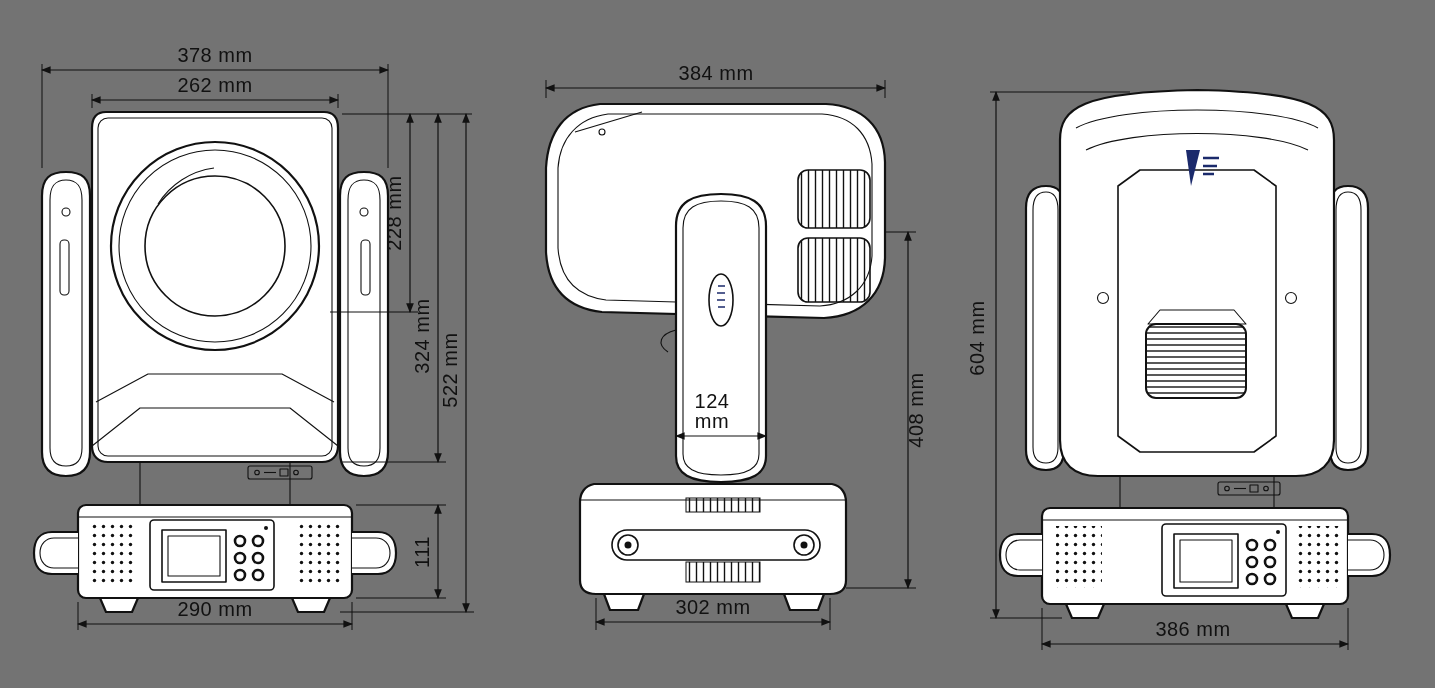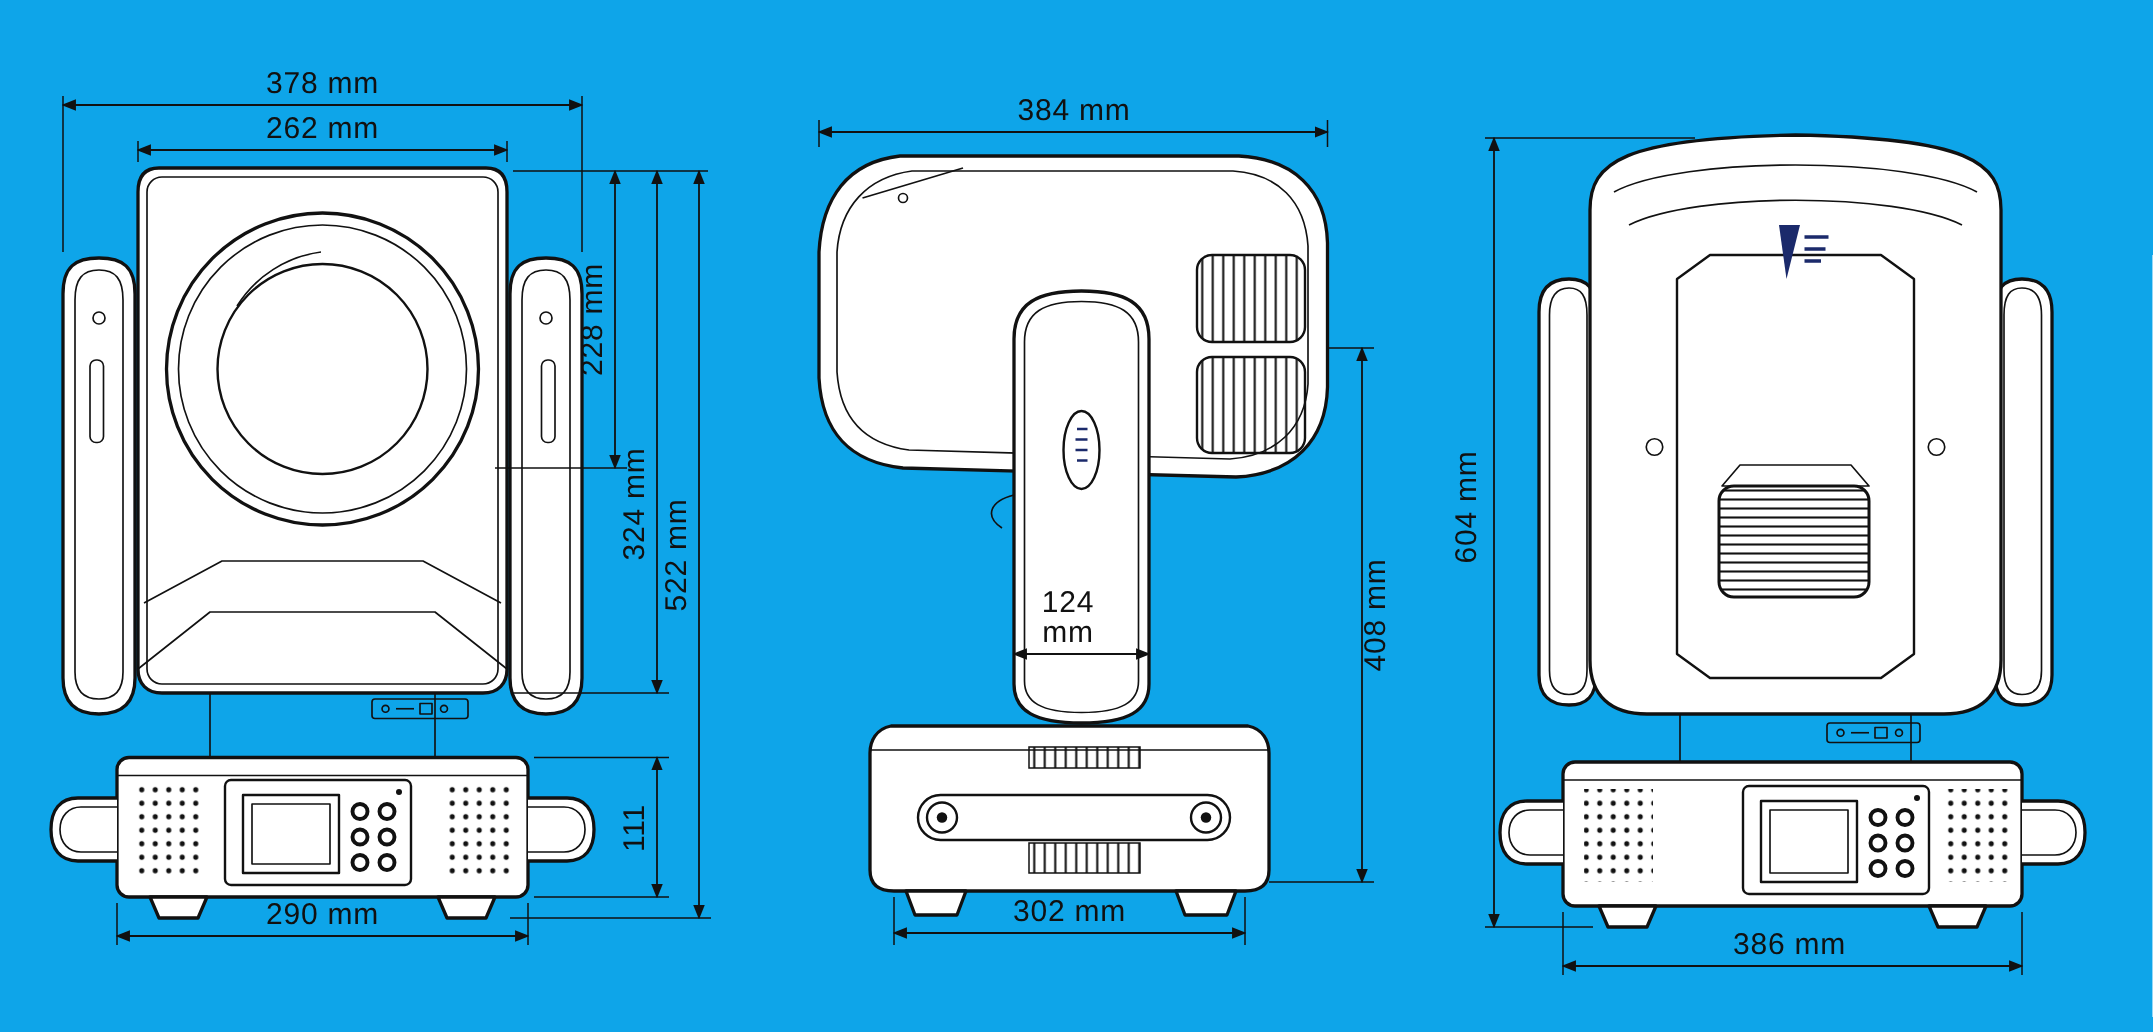--- a/index.html
+++ b/index.html
@@ -1,16 +1,16 @@
 <!DOCTYPE html>
 <html><head>
 <meta charset="utf-8">
 <style>
   html,body { margin:0; padding:0; background:#ffffff; }
-  .canvas { position:relative; width:1435px; height:688px; background:#0ea5e9; overflow:hidden;
+  .canvas { position:relative; width:1435px; height:688px; background:#737373; overflow:hidden;
             font-family:"Liberation Sans", sans-serif; }
   svg { display:block; }
   .outline { fill:#ffffff; stroke:#111111; stroke-width:2.2; stroke-linejoin:round; }
   .thick   { fill:none; stroke:#111111; stroke-width:2.2; stroke-linejoin:round; }
   .med     { fill:none; stroke:#111111; stroke-width:1.6; stroke-linejoin:round; }
   .thin    { fill:none; stroke:#111111; stroke-width:1.1; stroke-linejoin:round; }
   .dimline { stroke:#111111; stroke-width:1.2; fill:none; }
   .ext     { stroke:#111111; stroke-width:1; fill:none; }
   .dimtext { font:20px "Liberation Sans", sans-serif; fill:#111111; letter-spacing:0.5px; }
   .whitefill { fill:#ffffff; }

